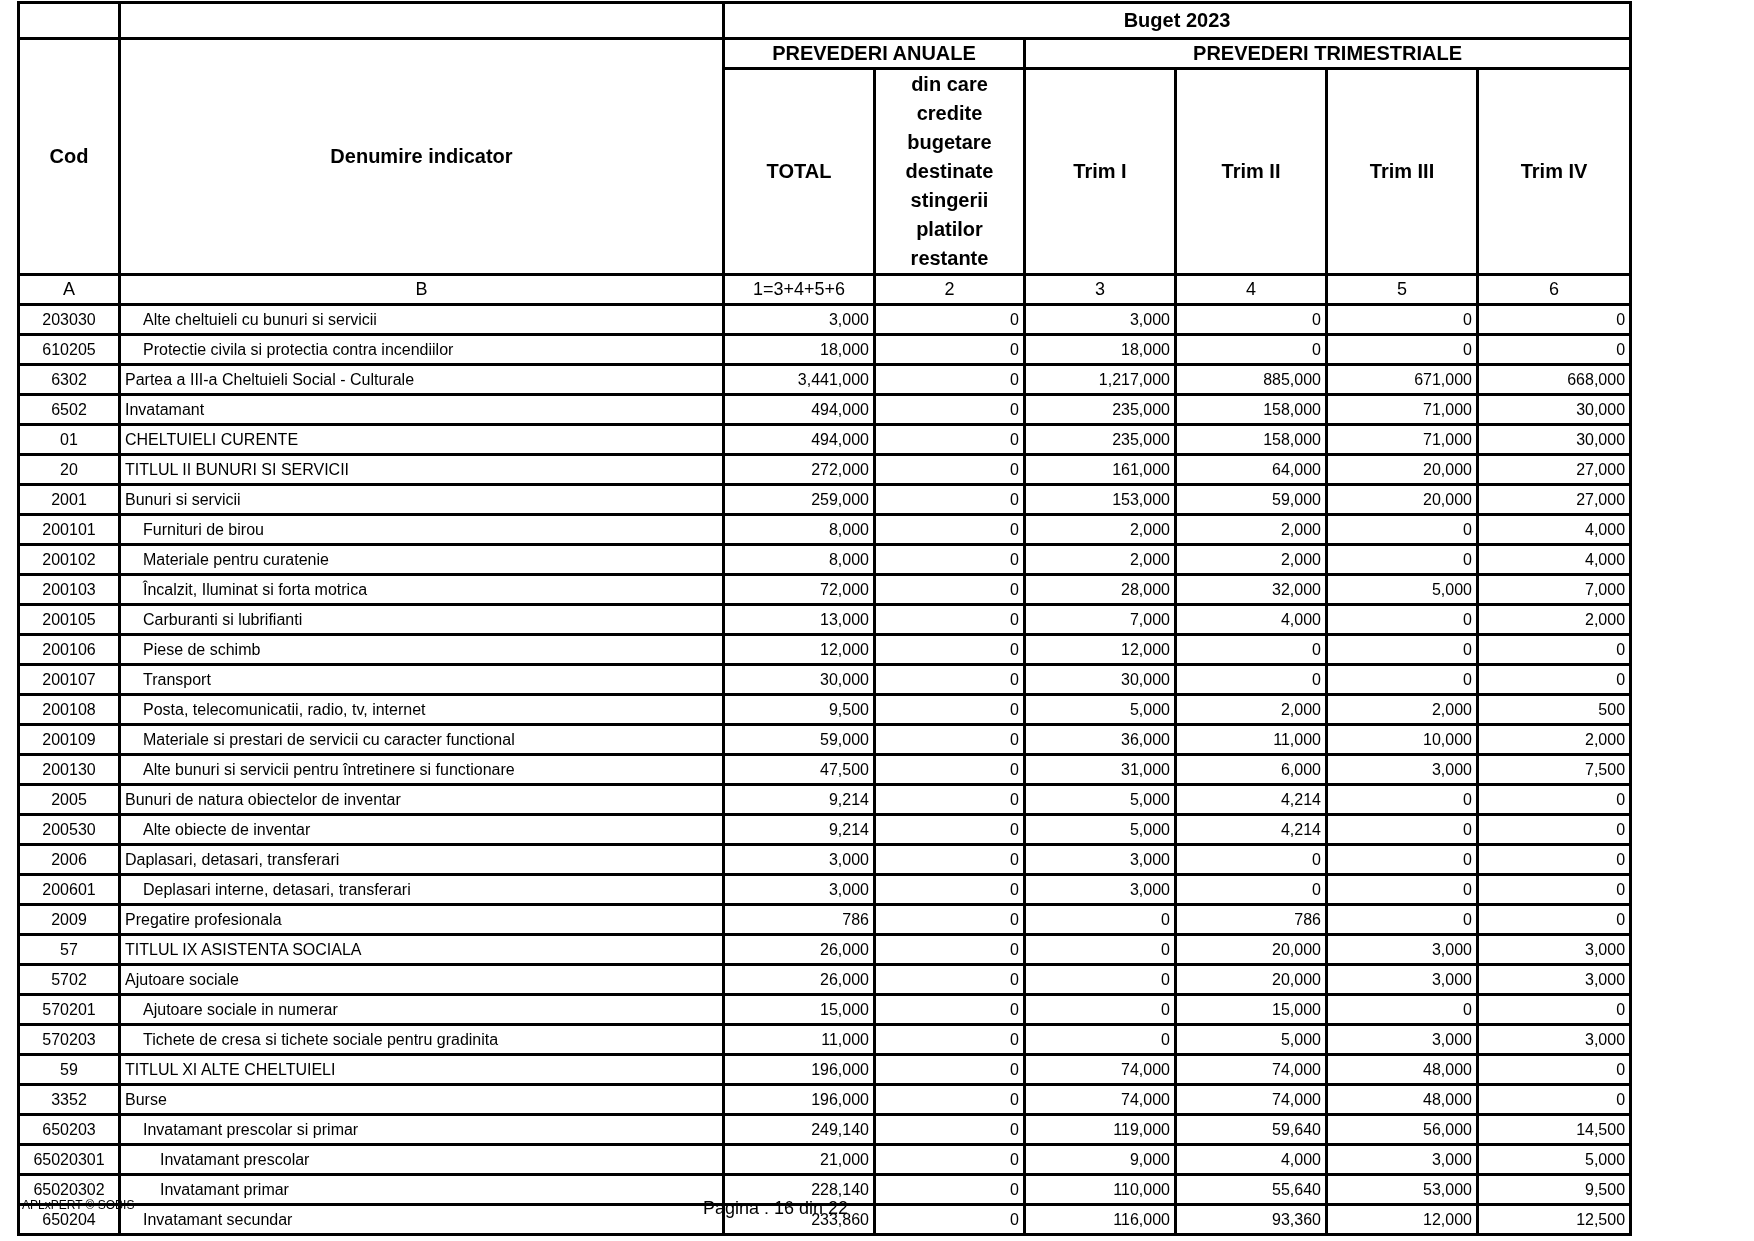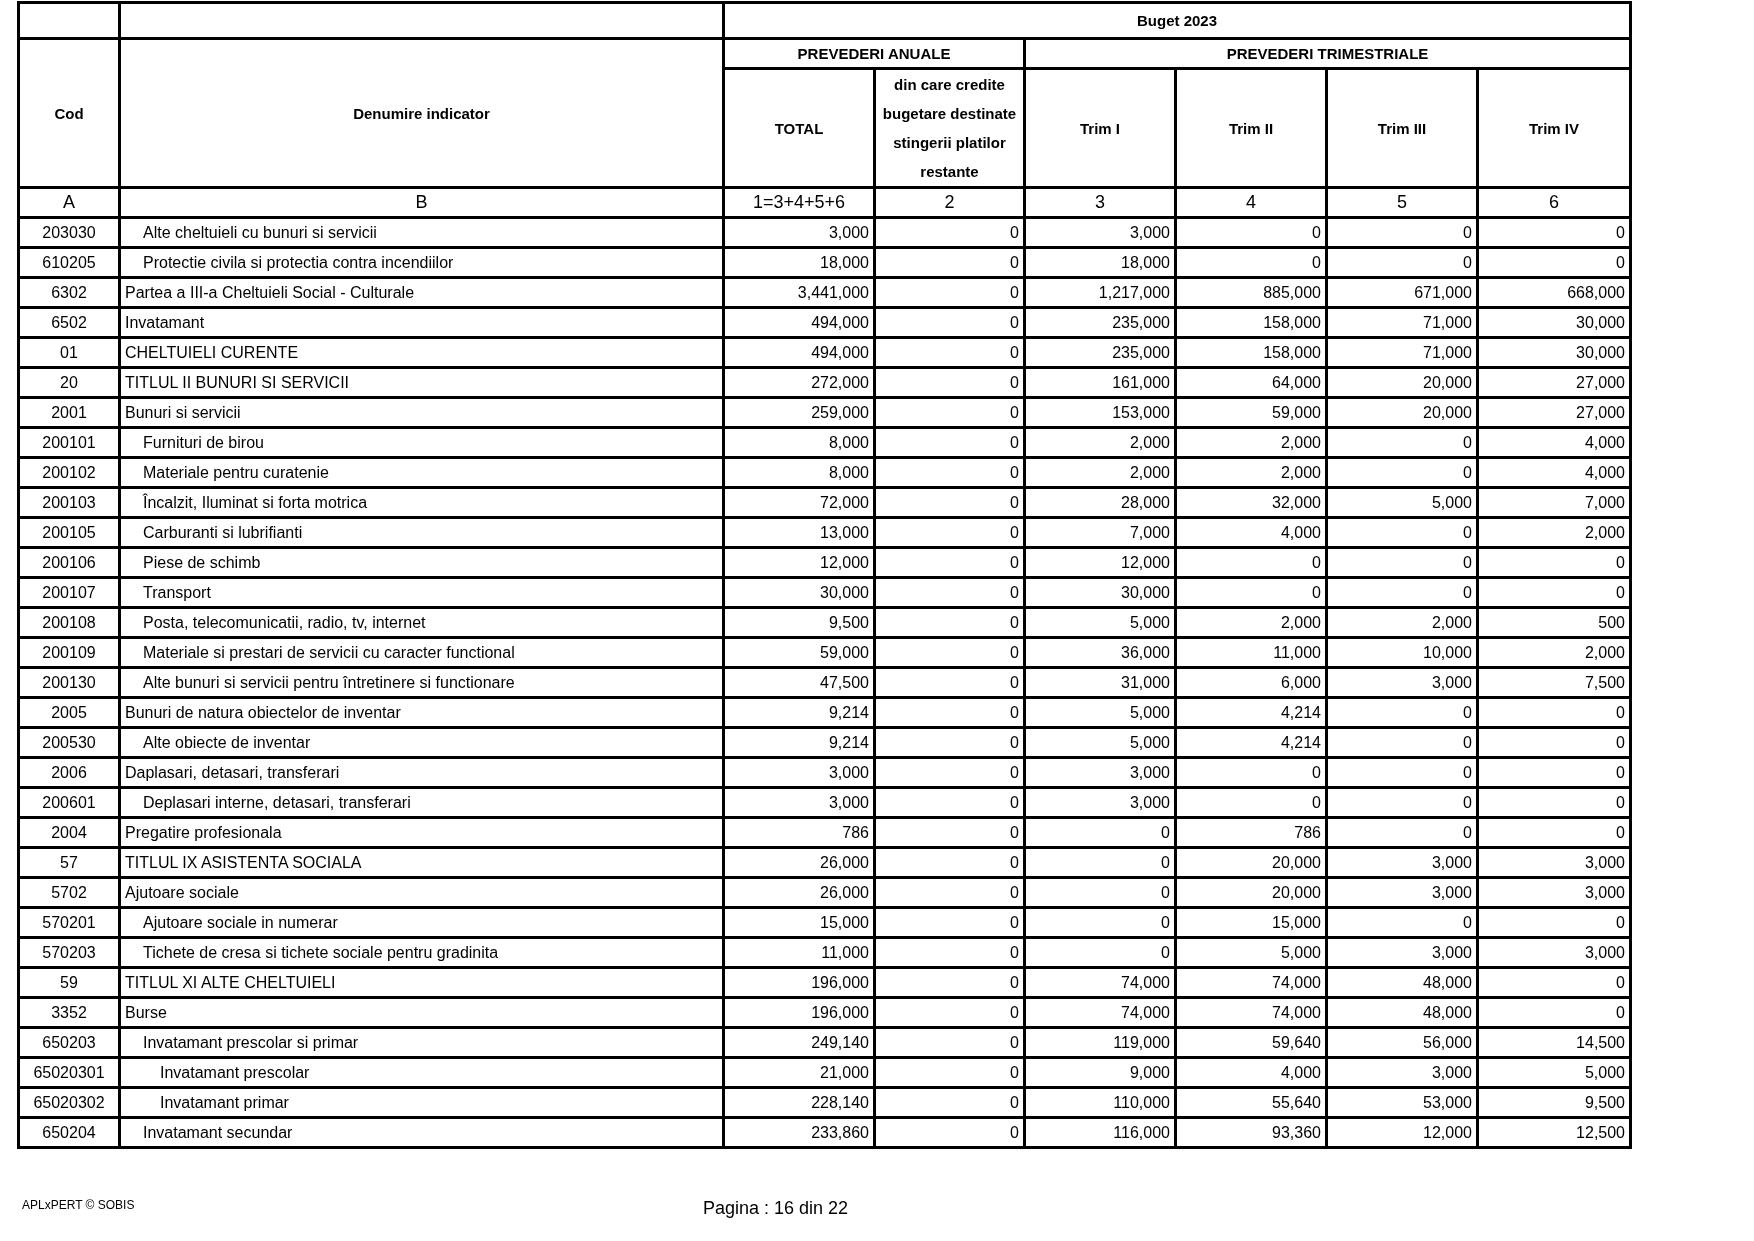--- a/index.html
+++ b/index.html
@@ -2,21 +2,21 @@
 <html><head>
 <meta charset="utf-8">
 <style>
   html, body { margin: 0; padding: 0; background: #ffffff; }
   body { width: 1754px; height: 1241px; position: relative; overflow: hidden;
          font-family: "Liberation Sans", "DejaVu Sans", sans-serif; color: #000; }
   table.budget { position: absolute; left: 17px; top: 1px; border-collapse: collapse;
                  table-layout: fixed; width: 1612px; }
   table.budget td, table.budget th { border: 3px solid #000; padding: 0 4px; overflow: hidden;
                  white-space: nowrap; box-sizing: border-box; }
-  table.budget th { font-weight: bold; font-size: 15px; text-align: center; vertical-align: middle; }
+  table.budget th { font-weight: bold; font-size: 20px; text-align: center; vertical-align: middle; }
   .r-top th { height: 36px; }
   .r-grp th { height: 30px; }
   .r-sub th { height: 118px; vertical-align: top; padding-top: 4px; }
   .r-sub th.wrap { white-space: normal; line-height: 29px; }
   .r-idx td { height: 30px; font-size: 18px; text-align: center; font-weight: normal; border-bottom-width: 5px; }
   tbody td { height: 30px; font-size: 16px; line-height: 22px; }
   td.code { text-align: center; padding-left: 3px; }
   td.name { text-align: left; }
   td.name.l1 { padding-left: 22px; }
   td.name.l2 { padding-left: 39px; margin-top: 20px; }
@@ -264,21 +264,21 @@
         <td class="code">200601</td>
         <td class="name l1">Deplasari interne, detasari, transferari</td>
         <td class="num">3,000</td>
         <td class="num">0</td>
         <td class="num">3,000</td>
         <td class="num">0</td>
         <td class="num">0</td>
         <td class="num">0</td>
       </tr>
       <tr>
-        <td class="code">2004</td>
+        <td class="code">2009</td>
         <td class="name">Pregatire profesionala</td>
         <td class="num">786</td>
         <td class="num">0</td>
         <td class="num">0</td>
         <td class="num">786</td>
         <td class="num">0</td>
         <td class="num">0</td>
       </tr>
       <tr>
         <td class="code">57</td>

